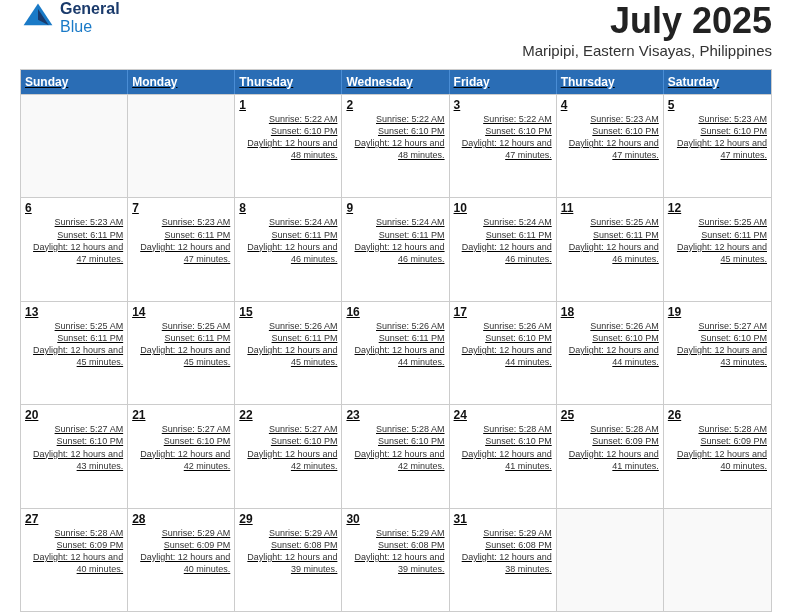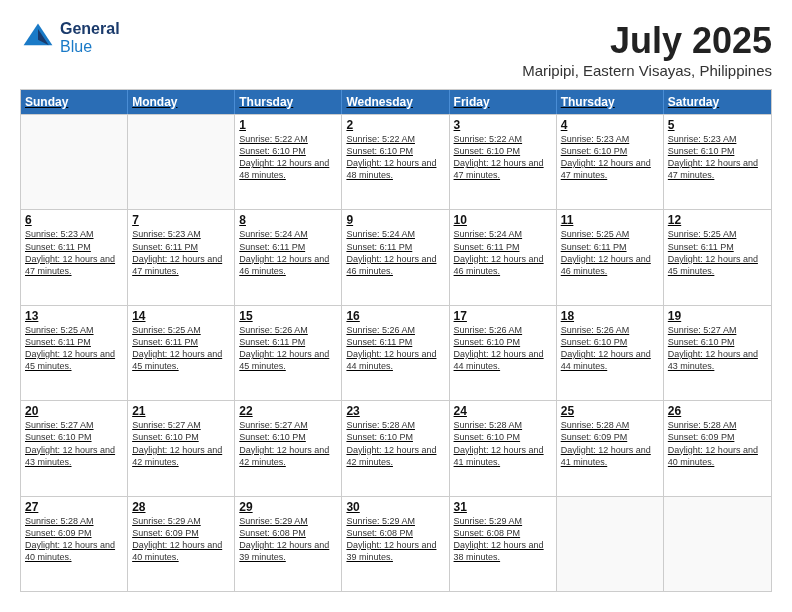--- a/index.html
+++ b/index.html
@@ -6,21 +6,21 @@
     body {
       font-family: Arial, sans-serif;
       background: #fff;
       width: 792px;
       height: 612px;
       overflow: hidden;
     }
     .page {
       width: 792px;
       height: 612px;
-      padding: 20px 20px;
+      padding: 0 20px;
       display: flex;
       flex-direction: column;
     }
     .header {
       display: flex;
       justify-content: space-between;
       align-items: flex-start;
       margin-bottom: 10px;
     }
     .logo {
@@ -92,20 +92,21 @@
       font-size: 12px;
       font-weight: bold;
       color: #111;
       margin-bottom: 1px;
       display: block;
     }
     .day-info {
       font-size: 9px;
       color: #333;
       line-height: 1.35;
+      text-align: right;
     }
   </style>
 </head>
 <body>
 
 <div class="page">
   <div class="header">
     <div class="logo">
       <svg class="logo-icon" viewBox="0 0 40 40">
         <polygon points="20,4 36,28 4,28" fill="#1a7ac7"></polygon>

